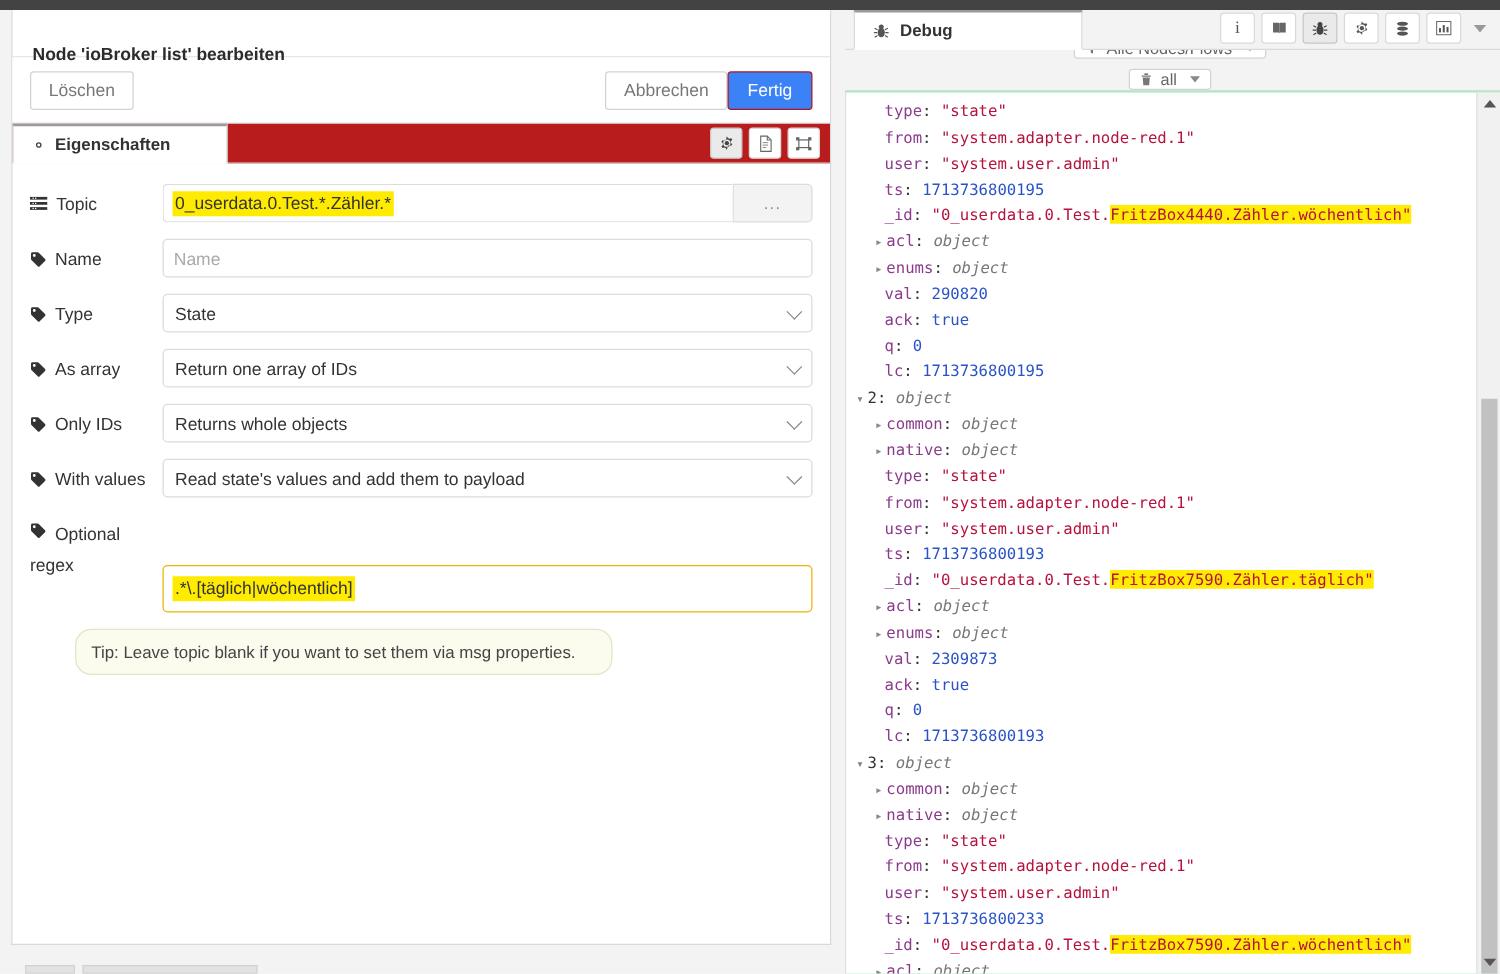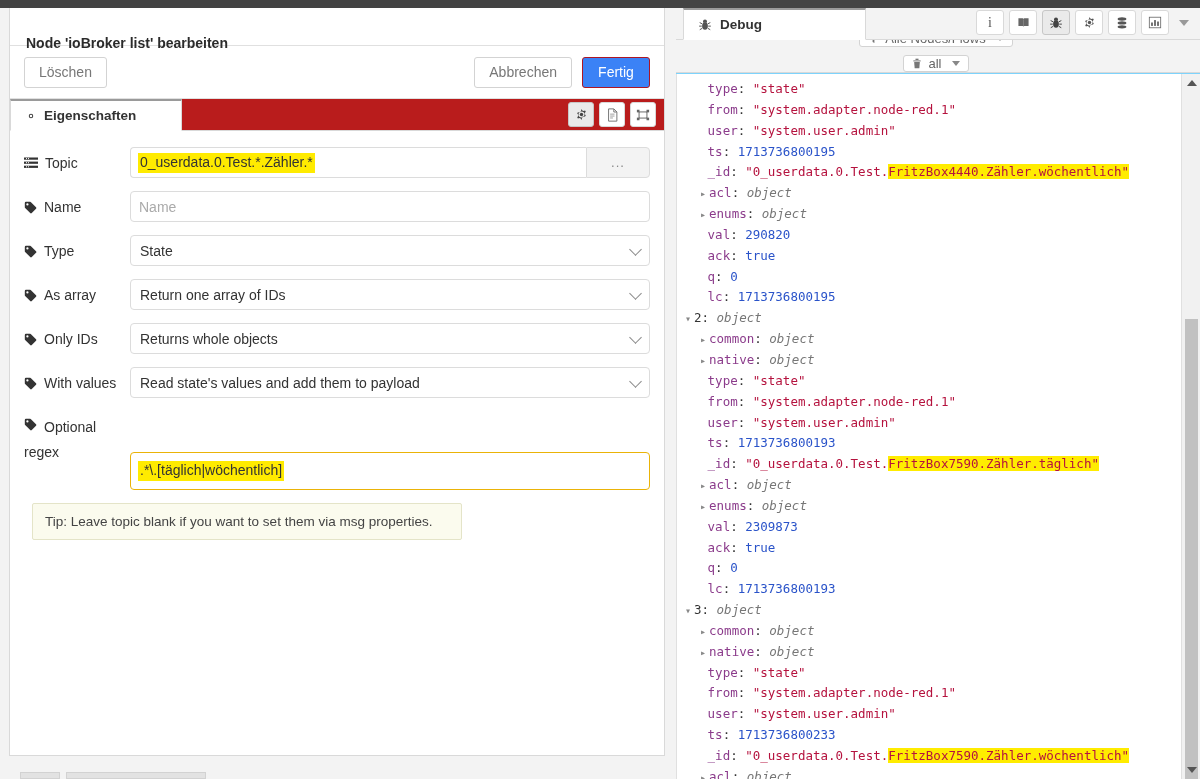--- a/index.html
+++ b/index.html
@@ -45,21 +45,21 @@
   .btn {
     display: inline-flex; align-items: center; justify-content: center;
     height: 31px; padding: 0 14px;
     border: 1px solid #d3d3d3; border-radius: 3px;
     background: #fff; color: #777;
     font-size: 14px; font-family: "Liberation Sans", sans-serif;
     cursor: pointer; white-space: nowrap;
   }
   .btn-delete { min-width: 72px; }
   .btn-spacer { flex: 1; }
-  .btn-cancel { min-width: 88px; margin-right: 10px; }
+  .btn-cancel { min-width: 88px; }
   .btn-done {
     min-width: 68px;
     background: #3b82f6; border-color: #ad1625; color: #fff;
   }
 
   
   .tabs-row {
     position: relative;
     height: 32px;
     background: #b91c1c;
@@ -166,40 +166,40 @@
     position: relative;
     height: 38px; width: 100%;
     border: 1px solid #eab308; border-radius: 4px;
     background: #fff;
     display: flex; align-items: center;
     padding-left: 7px;
     margin-top: 21px;
   }
 
   .tip {
-    margin: 9px 14px 0 8px;
+    margin: 9px 14px 0 36px;
     background: #fbfbee;
     border: 1px solid #e4e4c8;
-    border-radius: 2px;
+    border-radius: 13px;
     padding: 10px 12px;
     font-size: 13.5px;
     color: #444;
     width: 430px;
   }
 
   
   .bottom-stub { position: absolute; left: 20px; top: 772px; display: flex; gap: 6px; }
   .stub1 { width: 40px; height: 7px; background: #e2e2e2; border: 1px solid #d2d2d2; }
   .stub2 { width: 140px; height: 7px; background: #e2e2e2; border: 1px solid #d2d2d2; }
 
   
   .sidebar {
     position: absolute; left: 676px; top: 8px;
     width: 524px; height: 771px;
-    background: #7dd3fc;
+    background: #86efac;
   }
   .sb-tabs {
     position: relative;
     height: 32px;
     display: flex; align-items: flex-end;
     border-bottom: 1px solid #d9d9d9;
     background: #f3f3f3;
   }
   .sb-tab {
     height: 32px;

